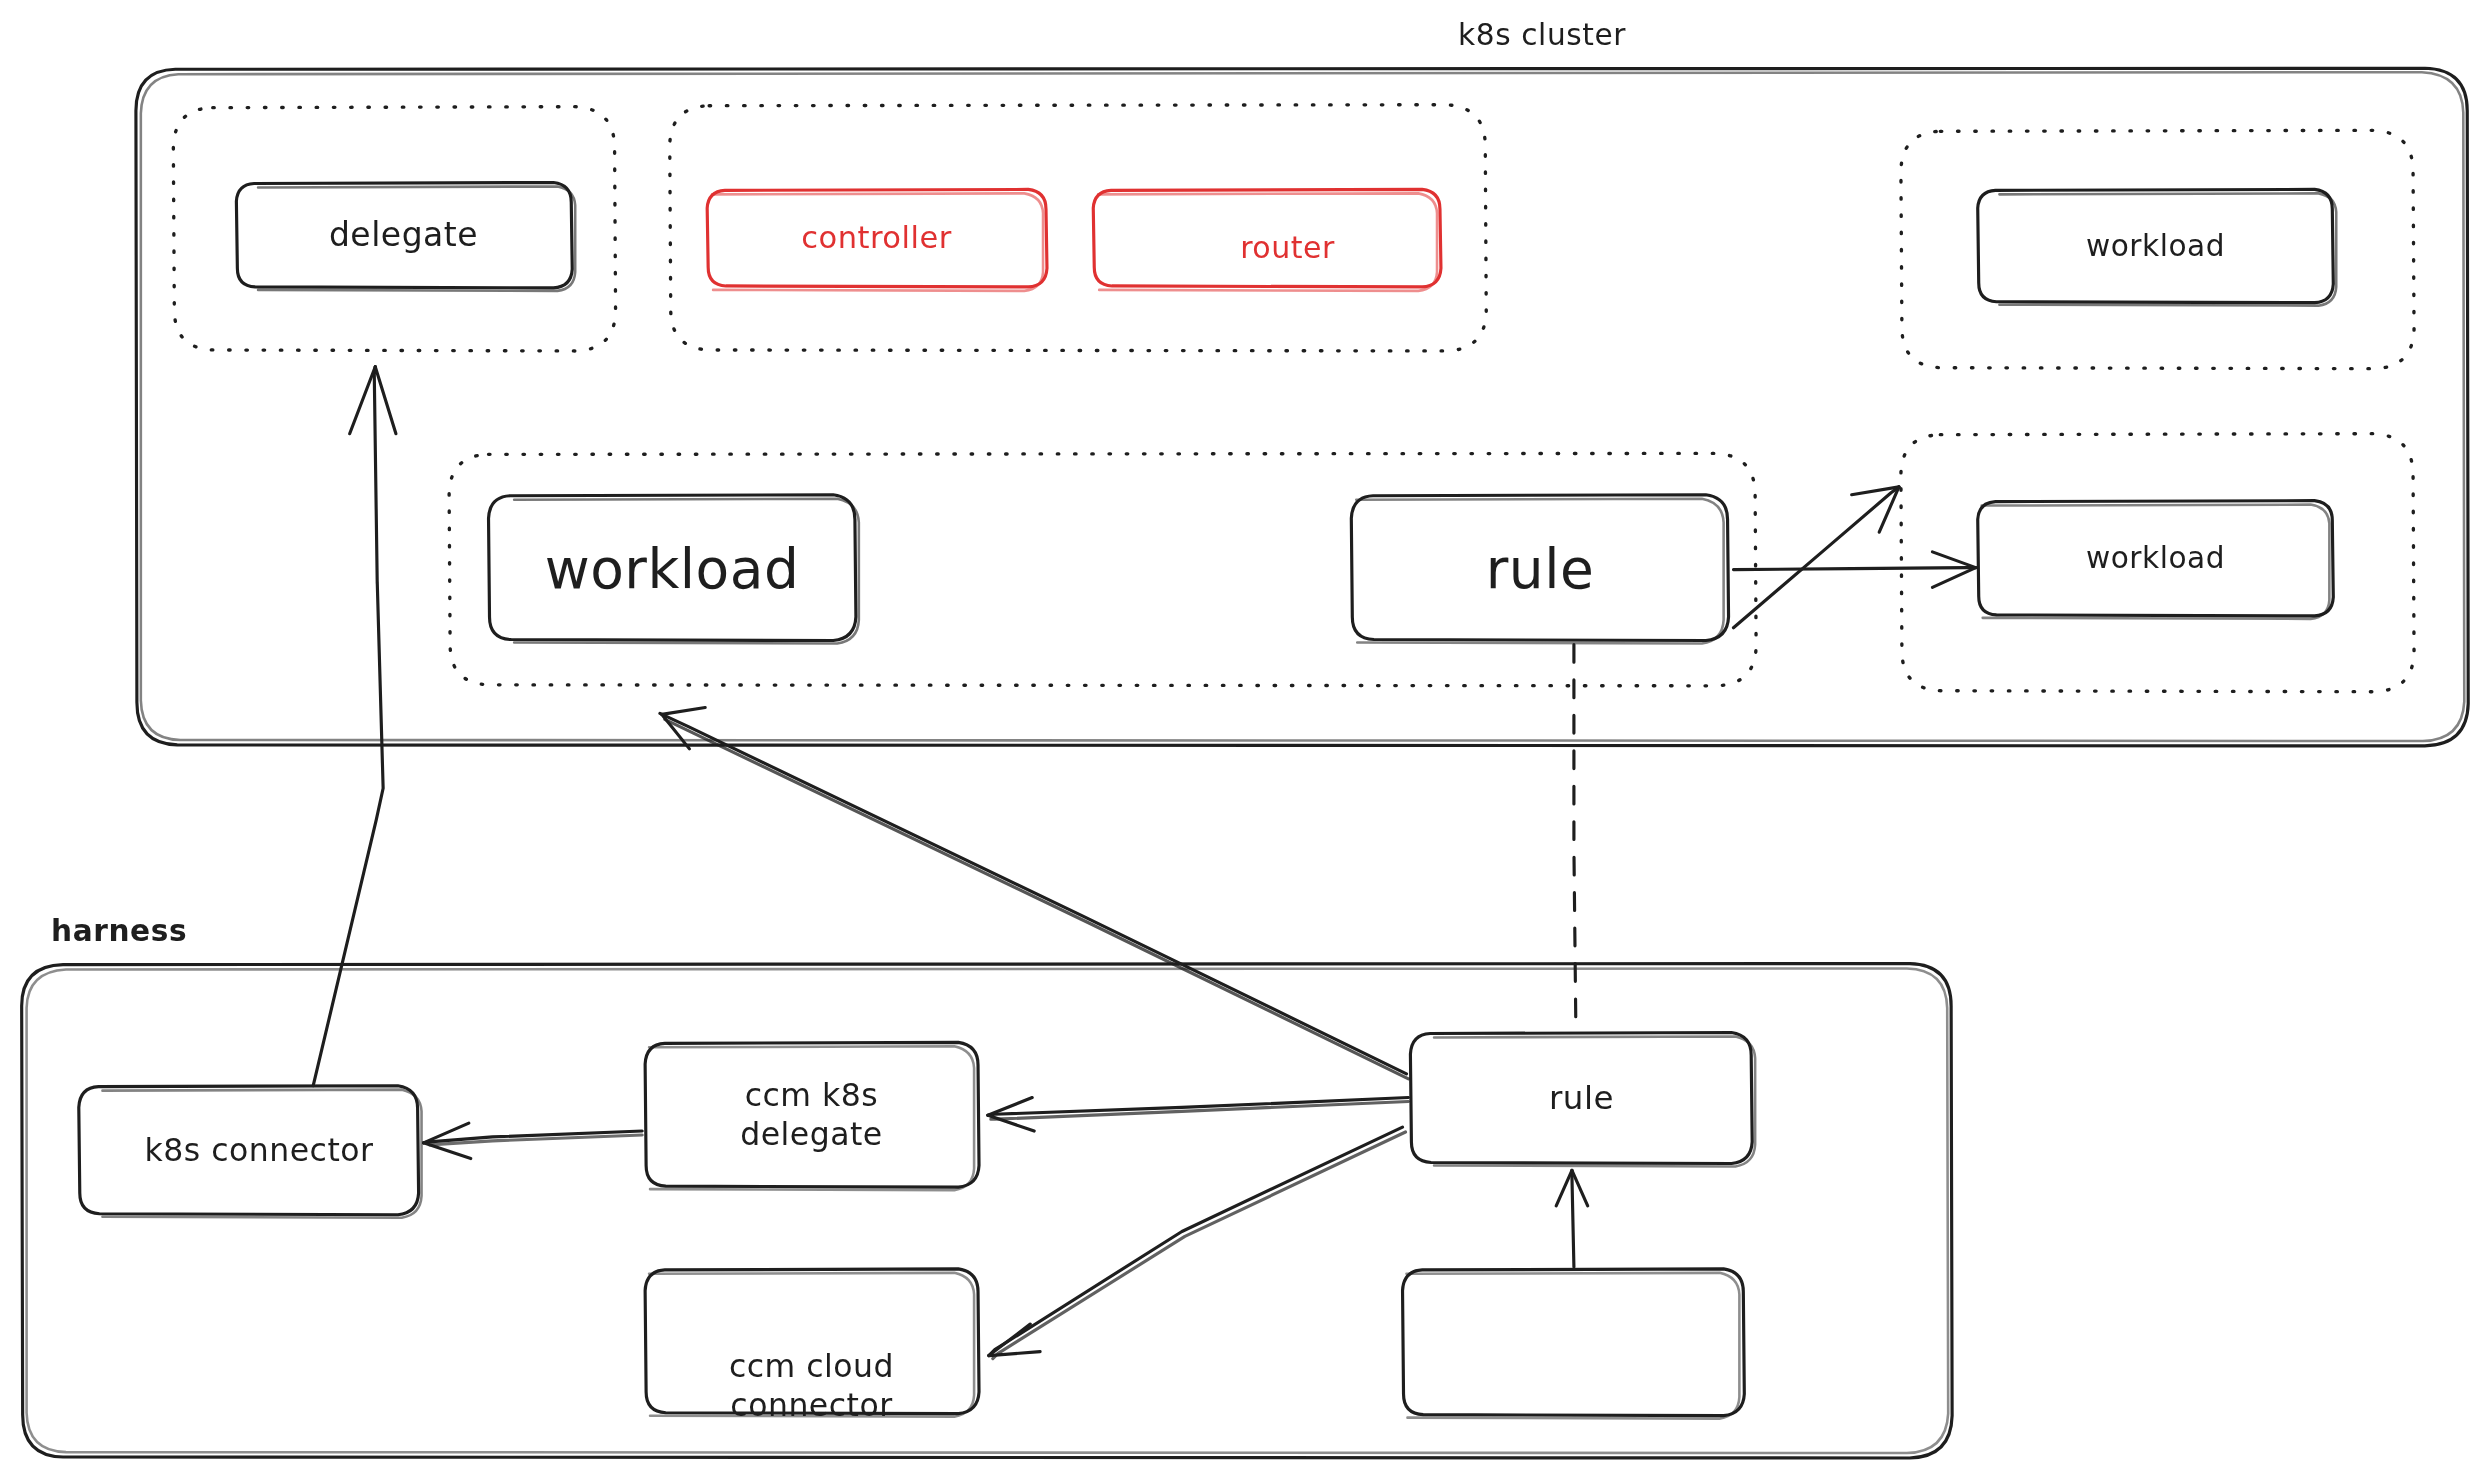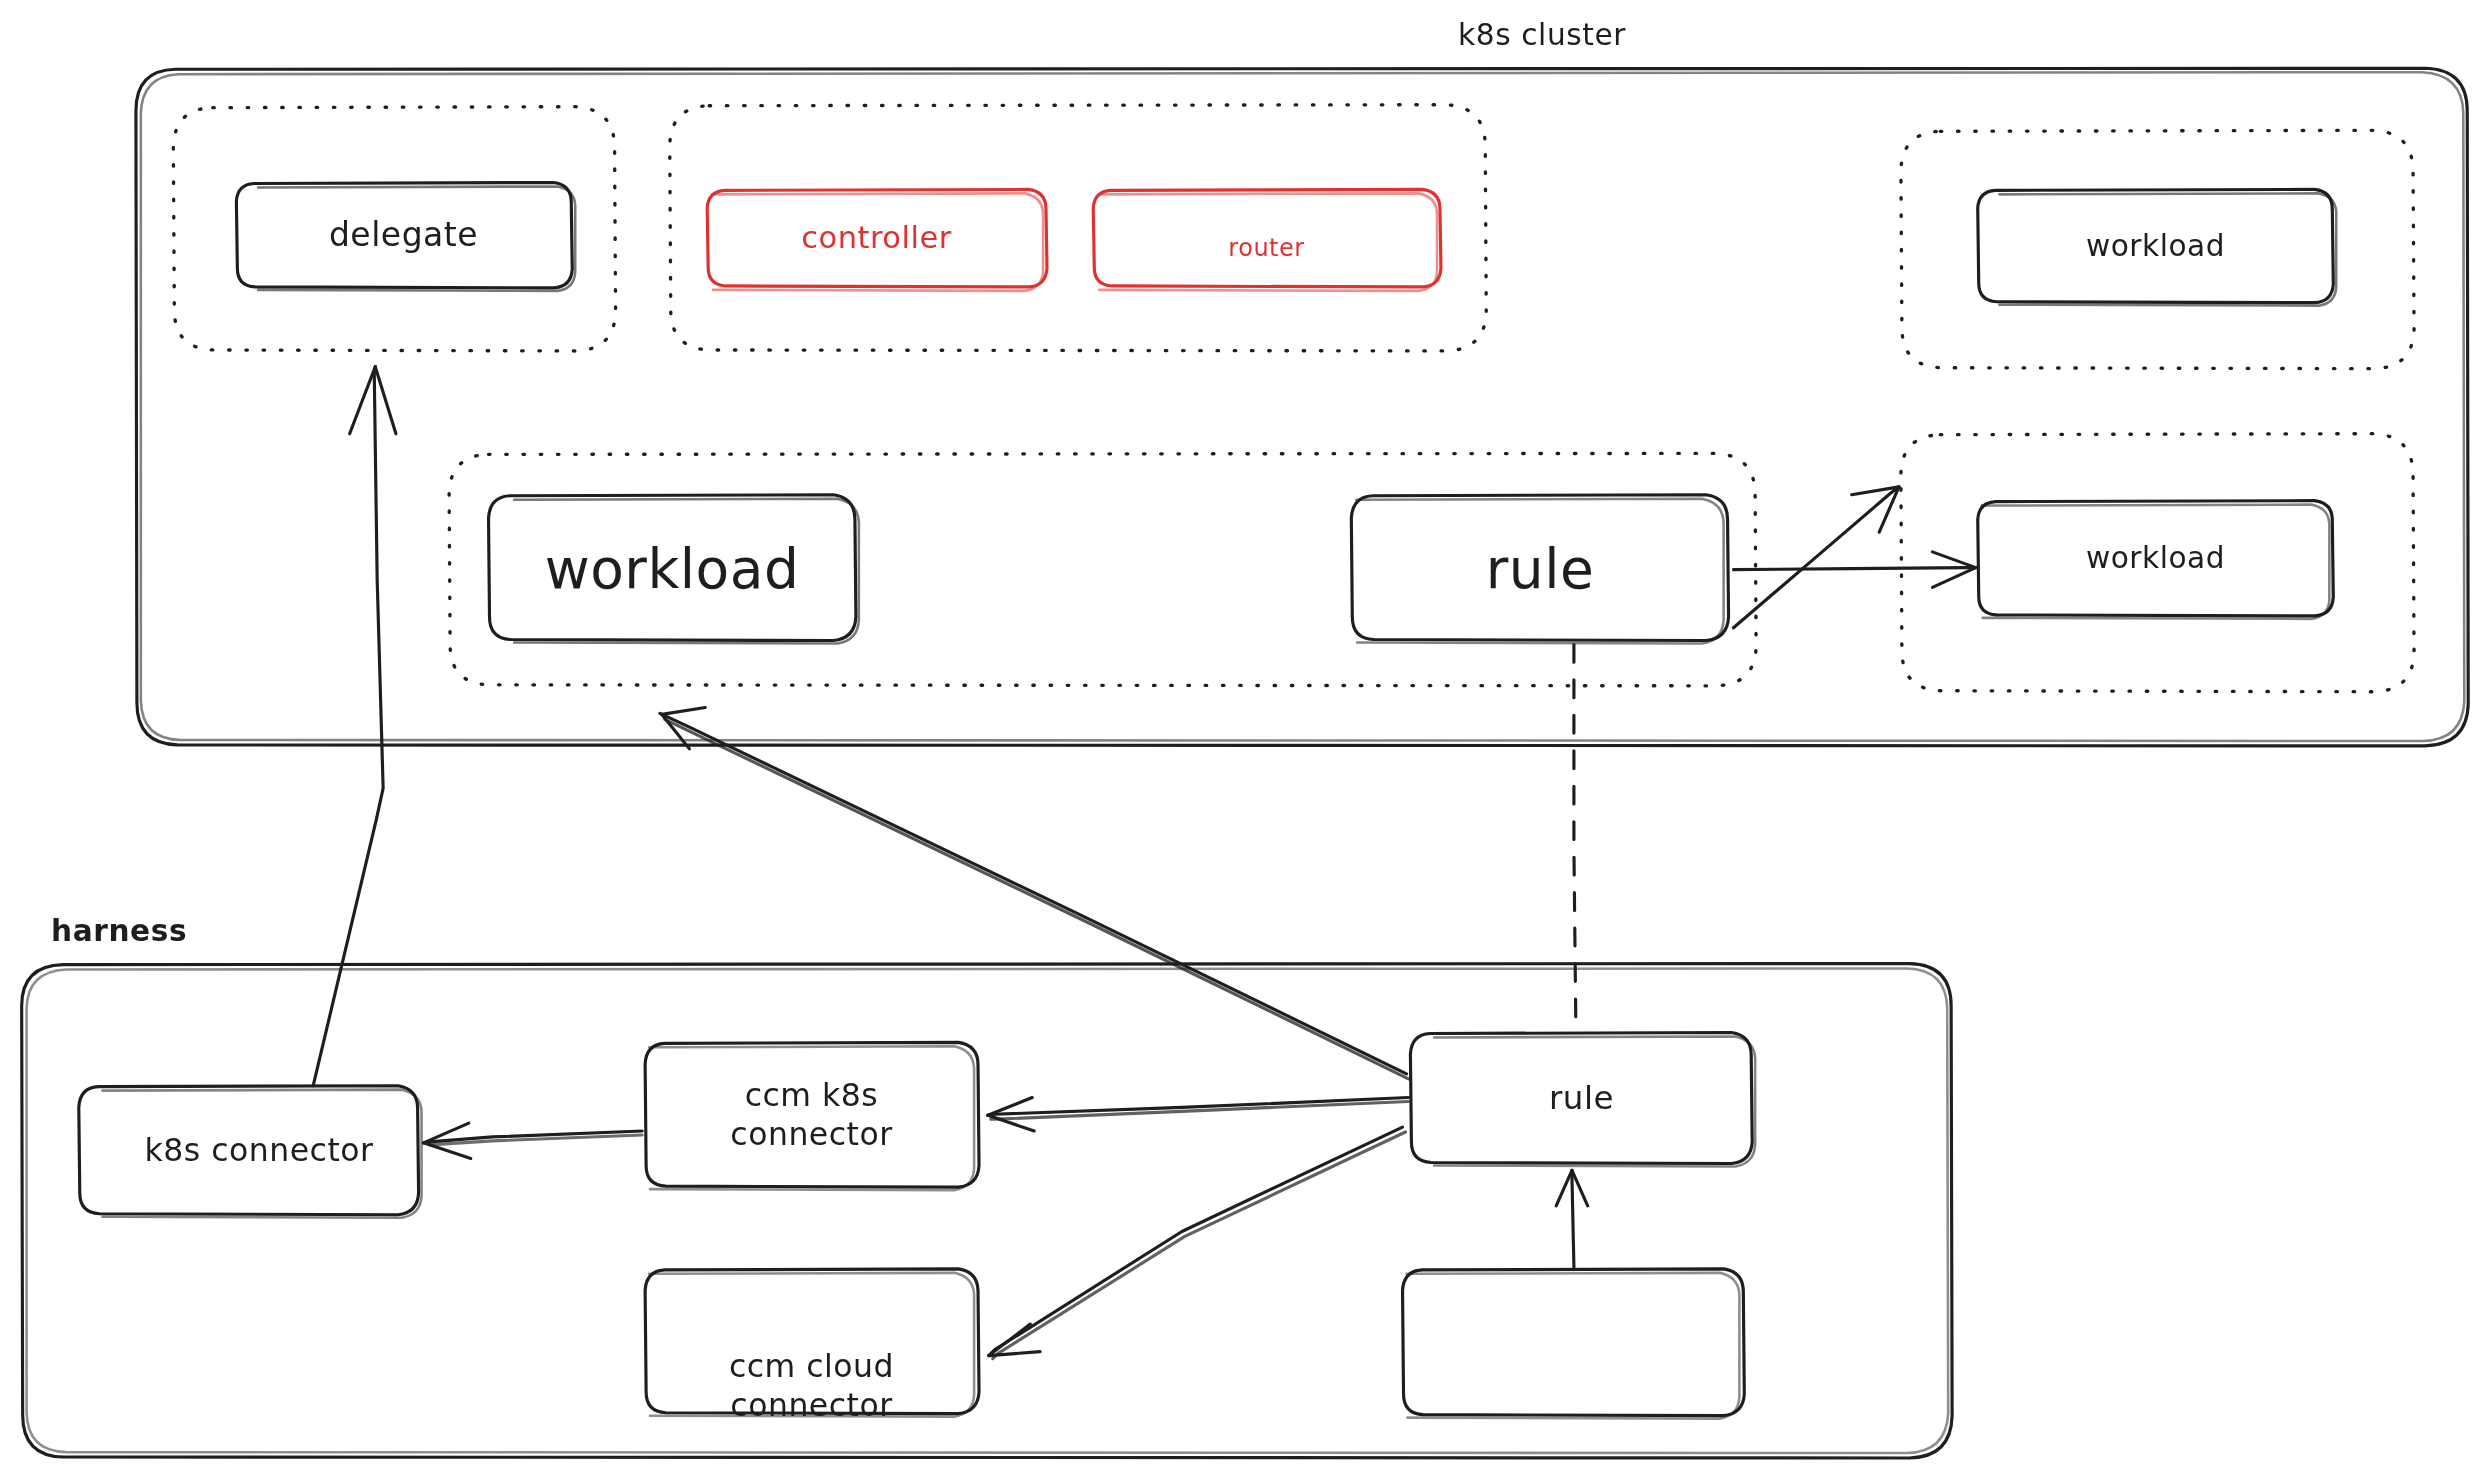--- a/index.html
+++ b/index.html
@@ -234,34 +234,34 @@
   </svg>
 
   <div class="container-label" style="left:1458px; top:17.7px;">k8s cluster</div>
 
   <div class="container-label" style="left:51px; top:914px;font-weight:bold;">harness</div>
 
   <div class="node-label red-text" style="left:707px; top:189px; width:339px; height:99px; font-size:30.5px;">controller</div>
 
   <div class="node-label" style="left:236px; top:182px; width:335px; height:106px; font-size:33px;">delegate</div>
 
-  <div class="node-label red-text" style="left:1093px; top:189px; width:347px; height:117px; font-size:24px;">router</div>
+  <div class="node-label red-text" style="left:1093px; top:189px; width:347px; height:117px; font-size:30px;padding-left:21px;">router</div>
 
   <div class="node-label" style="left:1978px; top:189px; width:355px; height:114px; font-size:29.6px;">workload</div>
 
   <div class="node-label" style="left:1978px; top:500px; width:355px; height:116px; font-size:29.6px;">workload</div>
 
   <div class="node-label" style="left:489px; top:495px; width:366px; height:148px; font-size:55px;">workload</div>
 
   <div class="node-label" style="left:1352px; top:495px; width:376px; height:148px; font-size:55px;">rule</div>
 
   <div class="node-label" style="left:79px; top:1086px; width:360px; height:130px; font-size:31.5px;text-align:right;">k8s connector</div>
 
   <div class="node-label" style="left:645px; top:1042px; width:333px; height:146px; font-size:31.5px;">ccm k8s
-connector</div>
+delegate</div>
 
   <div class="node-label" style="left:645px; top:1269px; width:333px; height:146px; font-size:31.5px;margin-top:44px;">ccm cloud
 connector</div>
 
   <div class="node-label" style="left:1411px; top:1032px; width:341px; height:132px; font-size:32.5px;">rule</div>
 
 
   <div class="hit" style="left:236px;  top:182px;  width:335px; height:106px;"></div>
   <div class="hit" style="left:707px;  top:189px;  width:339px; height:99px;"></div>
   <div class="hit" style="left:1093px; top:189px;  width:347px; height:99px;"></div>

